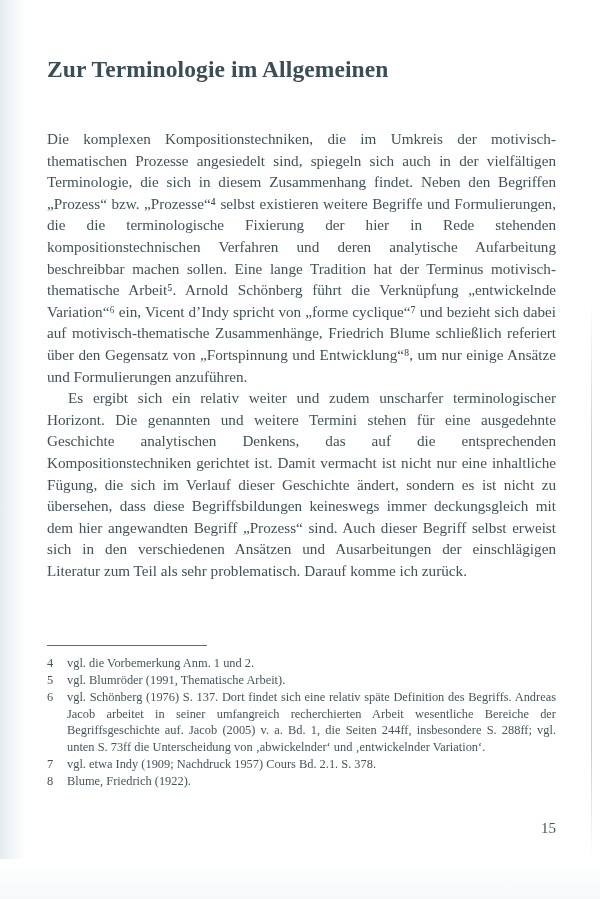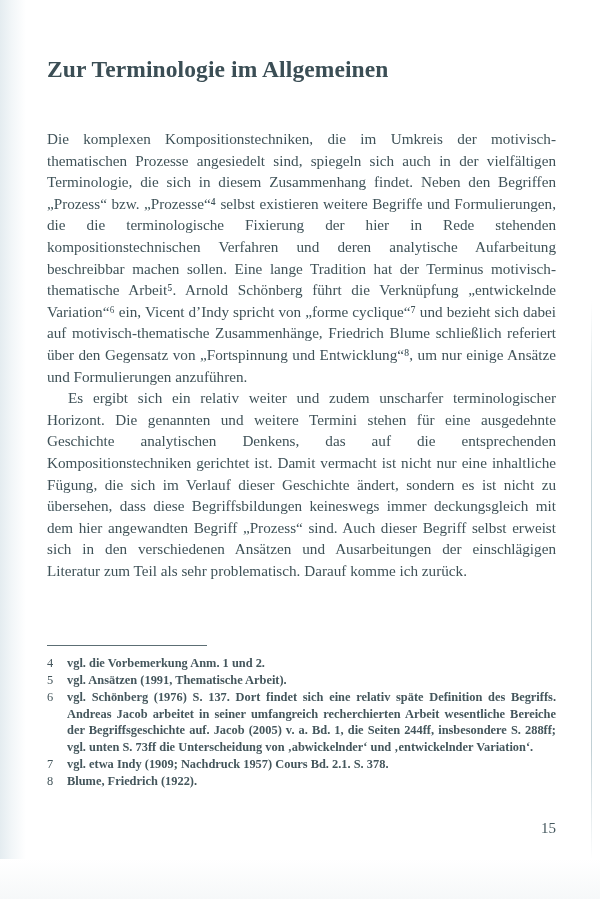--- a/index.html
+++ b/index.html
@@ -112,21 +112,20 @@
   }
   .footnote .fn-num {
     width: 20px;
     flex: 0 0 20px;
     text-align: left;
   }
   .footnote .fn-text {
     flex: 1 1 auto;
     text-align: justify;
     text-justify: inter-word;
-    font-weight: bold;
   }
 
   
   .folio {
     position: absolute;
     left: 0;
     top: 820px;
     width: 509px;
     text-align: right;
     font-size: 15px;
@@ -153,21 +152,21 @@
     <div class="footnotes">
       <div class="footnote-rule"></div>
 
       <div class="footnote">
         <span class="fn-num">4</span>
         <span class="fn-text">vgl. die Vorbemerkung Anm. 1 und 2.</span>
       </div>
 
       <div class="footnote">
         <span class="fn-num">5</span>
-        <span class="fn-text">vgl. Ansätzen (1991, Thematische Arbeit).</span>
+        <span class="fn-text">vgl. Blumröder (1991, Thematische Arbeit).</span>
       </div>
 
       <div class="footnote">
         <span class="fn-num">6</span>
         <span class="fn-text">vgl. Schönberg (1976) S. 137. Dort findet sich eine relativ späte Definition des Begriffs. Andreas Jacob arbeitet in seiner umfangreich recherchierten Arbeit wesentliche Bereiche der Begriffsgeschichte auf. Jacob (2005) v. a. Bd. 1, die Seiten 244ff, insbesondere S. 288ff; vgl. unten S. 73ff die Unterscheidung von ‚abwickelnder‘ und ‚entwickelnder Variation‘.</span>
       </div>
 
       <div class="footnote">
         <span class="fn-num">7</span>
         <span class="fn-text">vgl. etwa Indy (1909; Nachdruck 1957) Cours Bd. 2.1. S. 378.</span>

